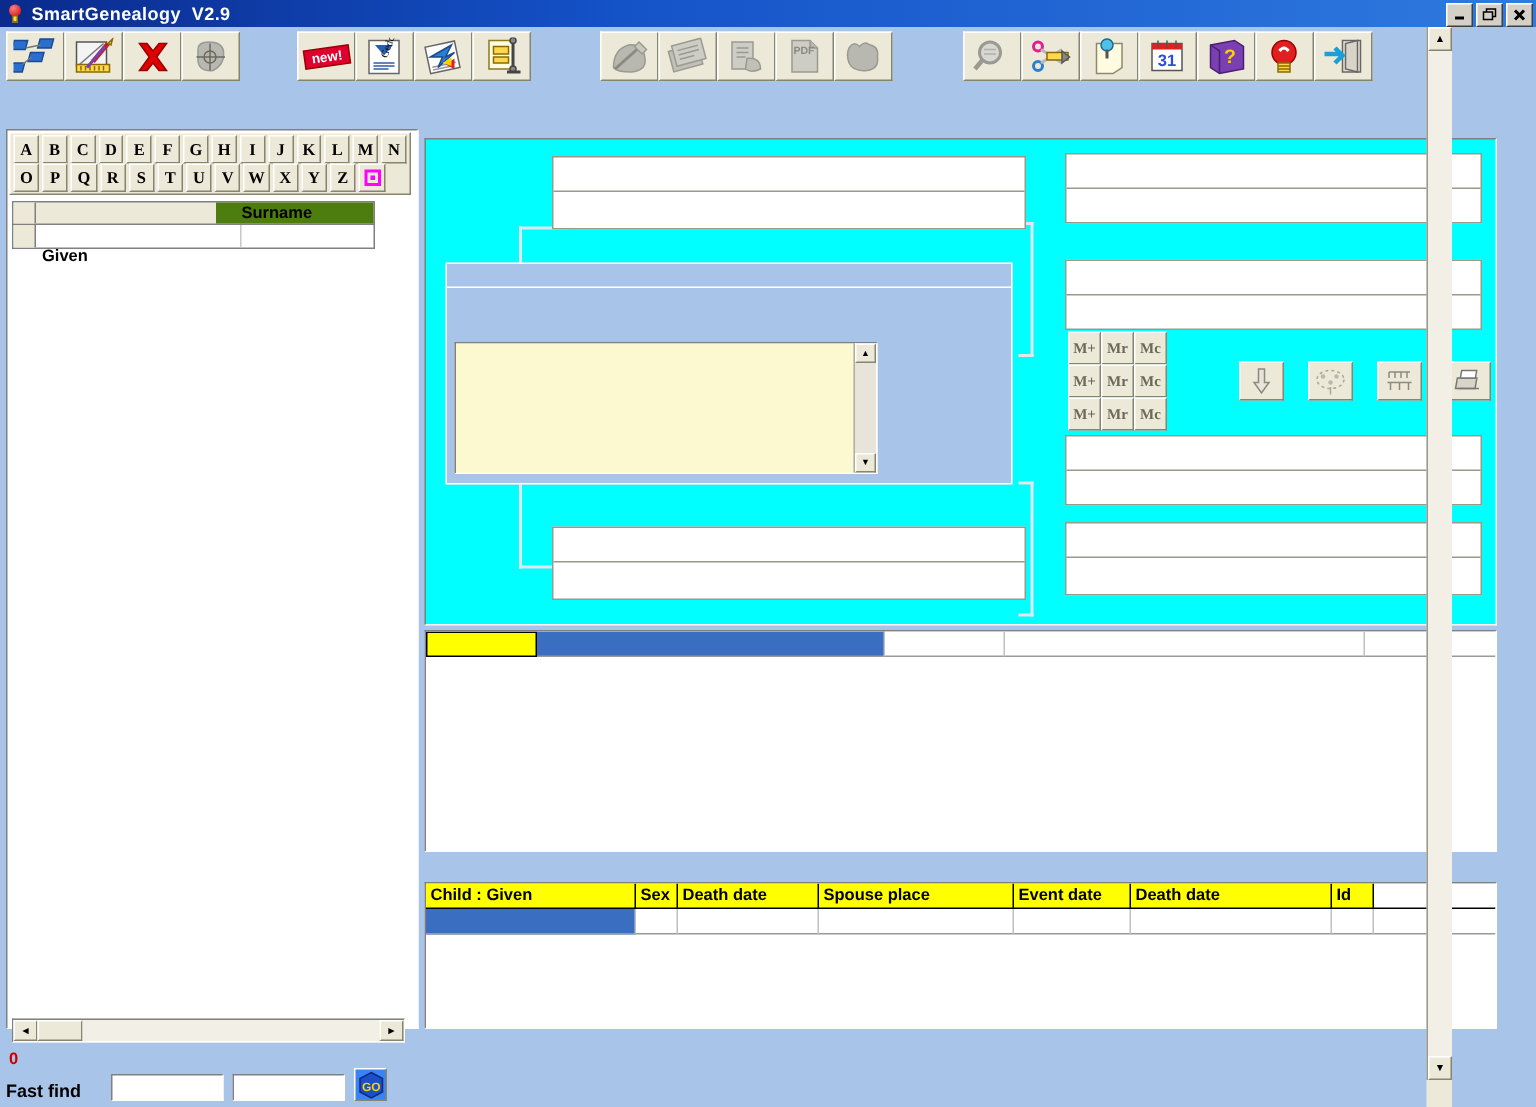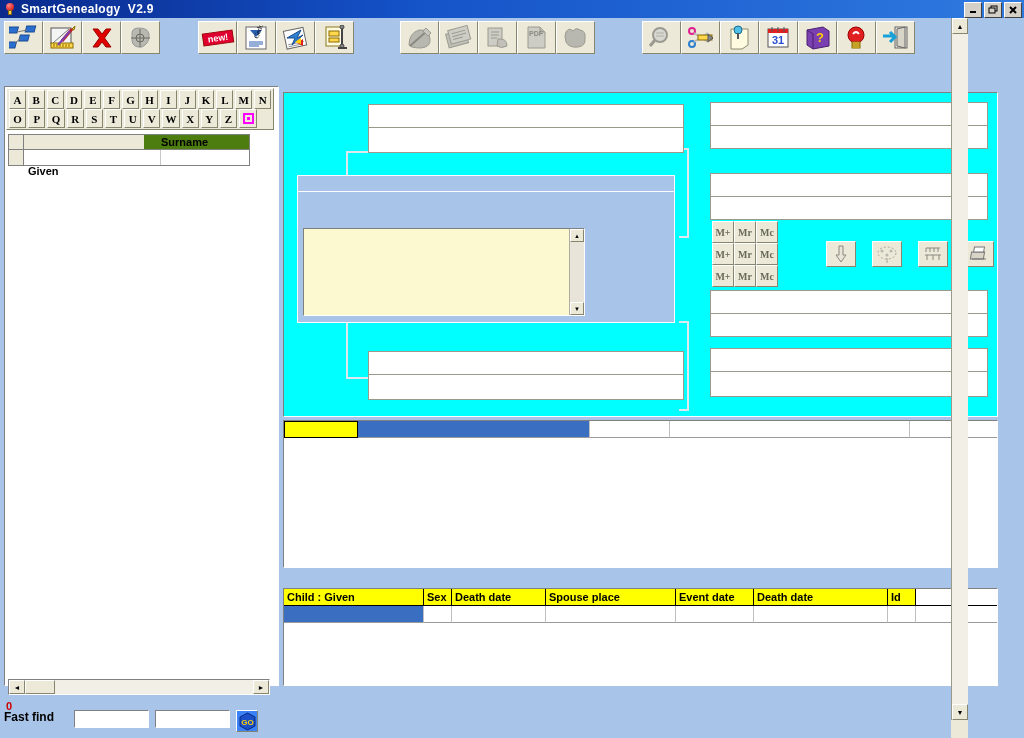--- a/index.html
+++ b/index.html
@@ -77,21 +77,21 @@
     border:1px solid;border-color:#808080 #fff #fff #808080;box-sizing:border-box;display:flex;}
   .lhs-arrow{width:16px;height:100%;background:#ece9d8;border:1px solid;
     border-color:#fff #86866e #86866e #fff;box-sizing:border-box;
     display:flex;align-items:center;justify-content:center;font-size:7px;color:#000;}
   .lhs-thumb{width:30px;height:100%;background:#ece9d8;border:1px solid;
     border-color:#fff #86866e #86866e #fff;box-sizing:border-box;}
   .lhs-track{flex:1 1 0;background:#f2f0e6;}
 
   
   .zerocount{position:absolute;left:6px;top:700px;font-size:11px;font-weight:bold;color:#cc0000;}
-  .ffrow{position:absolute;left:4px;top:710px;width:272px;height:24px;display:flex;align-items:flex-start;}
+  .ffrow{position:absolute;left:4px;top:710px;width:272px;height:24px;display:flex;align-items:flex-end;}
   .fflabel{font-size:12px;font-weight:bold;color:#000;width:70px;}
   .ffinput{width:75px;height:18px;background:#fff;border:1px solid;
     border-color:#808080 #fff #fff #808080;box-sizing:border-box;margin-right:6px;}
   .gobtn{width:22px;height:22px;display:flex;align-items:center;justify-content:center;
     background:#3b82f6;border:1px solid;border-color:#fff #86866e #86866e #fff;box-sizing:border-box;}
 
   
   .cyan{position:absolute;left:283px;top:92px;width:715px;height:325px;
     background:#00ffff;border:1px solid;border-color:#808080 #fff #fff #808080;box-sizing:border-box;}
   .pbox{position:absolute;background:#fff;border:1px solid #9a9a8a;box-sizing:border-box;}

